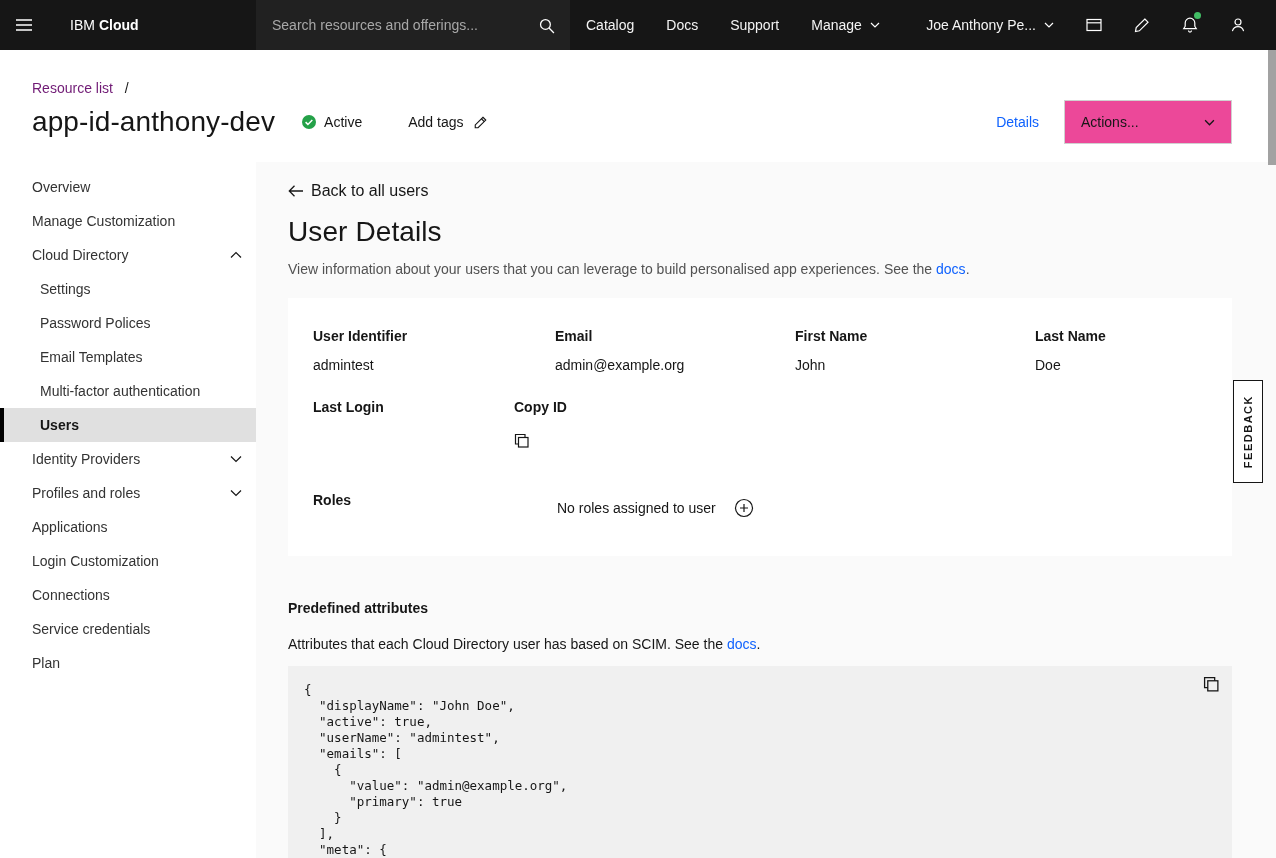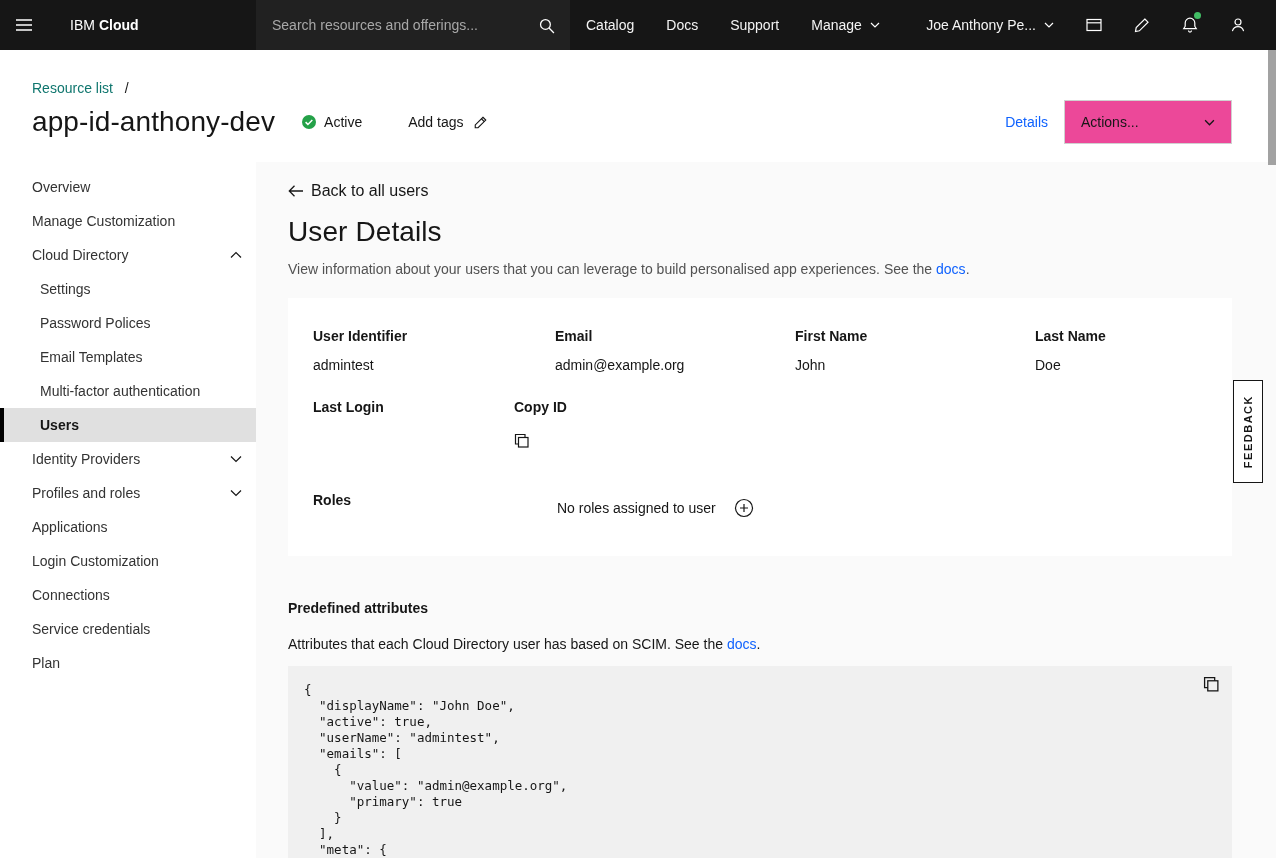--- a/index.html
+++ b/index.html
@@ -15,27 +15,27 @@
   .search-wrap input { flex:1; background:transparent; border:none; outline:none; color:#f4f4f4; font-size:14px; padding-left:16px; font-family:"Liberation Sans", sans-serif; }
   .search-wrap input::placeholder { color:#a8a8a8; }
   .top-nav { display:flex; align-items:stretch; }
   .top-link { display:flex; align-items:center; gap:8px; padding:0 16px; color:#f4f4f4; font-size:14px; text-decoration:none; cursor:pointer; background:none; border:none; font-family:"Liberation Sans", sans-serif; }
   .top-right { margin-left:auto; display:flex; align-items:stretch; padding-right:14px; }
   .dot { position:absolute; top:12px; right:13px; width:7px; height:7px; border-radius:50%; background:#42be65; }
 
   
   .page-header { background:#ffffff; padding:30px 44px 18px 32px; }
   .breadcrumb { font-size:14px; line-height:16px; }
-  .breadcrumb a { color:#0f766e; text-decoration:none; cursor:pointer; }
+  .breadcrumb a { color:#701a75; text-decoration:none; cursor:pointer; }
   .breadcrumb .sep { color:#161616; margin-left:8px; }
   .title-row { display:flex; align-items:center; margin-top:4px; height:44px; }
   h1 { font-size:28px; font-weight:400; letter-spacing:0.1px; }
   .status-badge { display:flex; align-items:center; gap:7px; margin-left:26px; font-size:14px; color:#161616; }
   .add-tags { display:flex; align-items:center; gap:10px; margin-left:46px; font-size:14px; background:none; border:none; cursor:pointer; color:#161616; font-family:"Liberation Sans", sans-serif; }
-  .header-actions { margin-left:auto; display:flex; align-items:center; gap:16px;text-align:center; }
+  .header-actions { margin-left:auto; display:flex; align-items:center; gap:25px;text-align:center; }
   .details-link { color:#0f62fe; font-size:14px; text-decoration:none; cursor:pointer; }
   .actions-dropdown { width:168px; height:44px; background:#ec4899; border:1px solid #d0d0d0; display:flex; align-items:center; justify-content:space-between; padding:0 16px; font-size:14px; cursor:pointer; }
 
   
   .layout { display:flex; height:696px; }
   .sidebar { width:256px; background:#ffffff; padding-top:8px; flex:none; }
   .nav-item { height:34px; display:flex; align-items:center; justify-content:space-between; padding:0 14px 0 32px; font-size:14px; color:#333333; cursor:pointer; text-decoration:none; }
   .nav-item.lvl2 { padding-left:40px; }
   .nav-item.selected { background:#e0e0e0; border-left:4px solid #000000; padding-left:36px; font-weight:700; color:#161616; }
 

